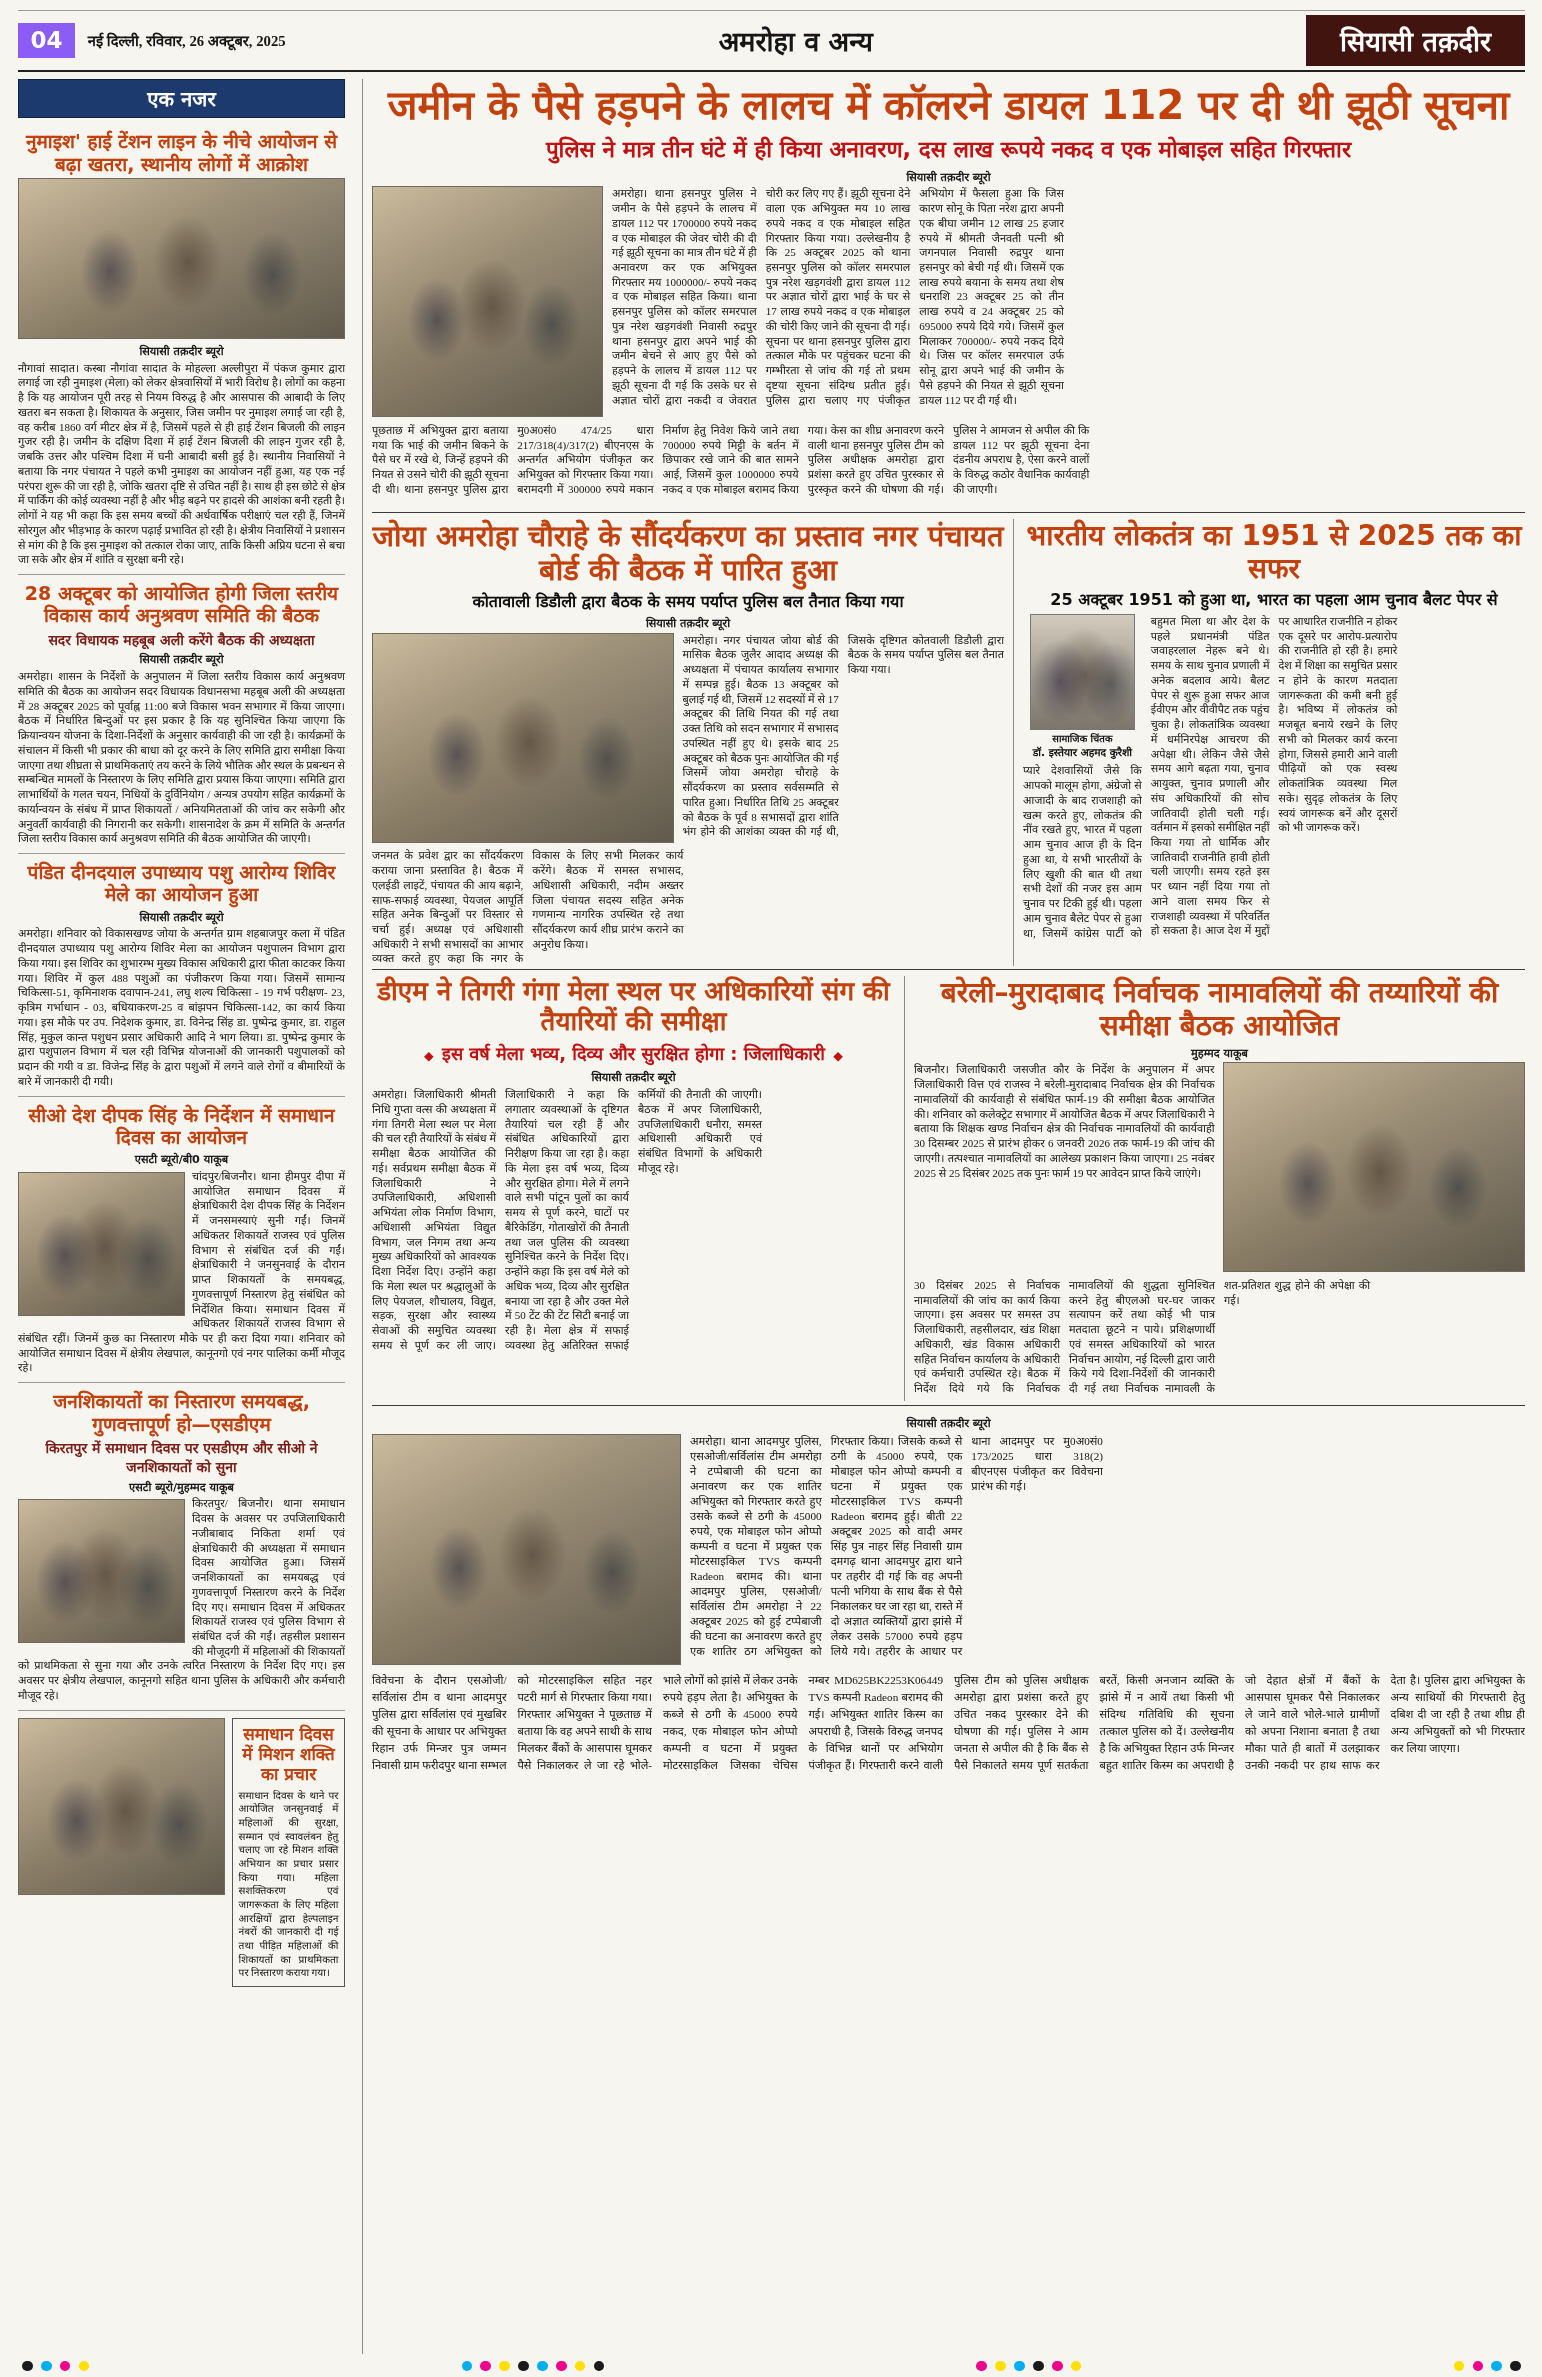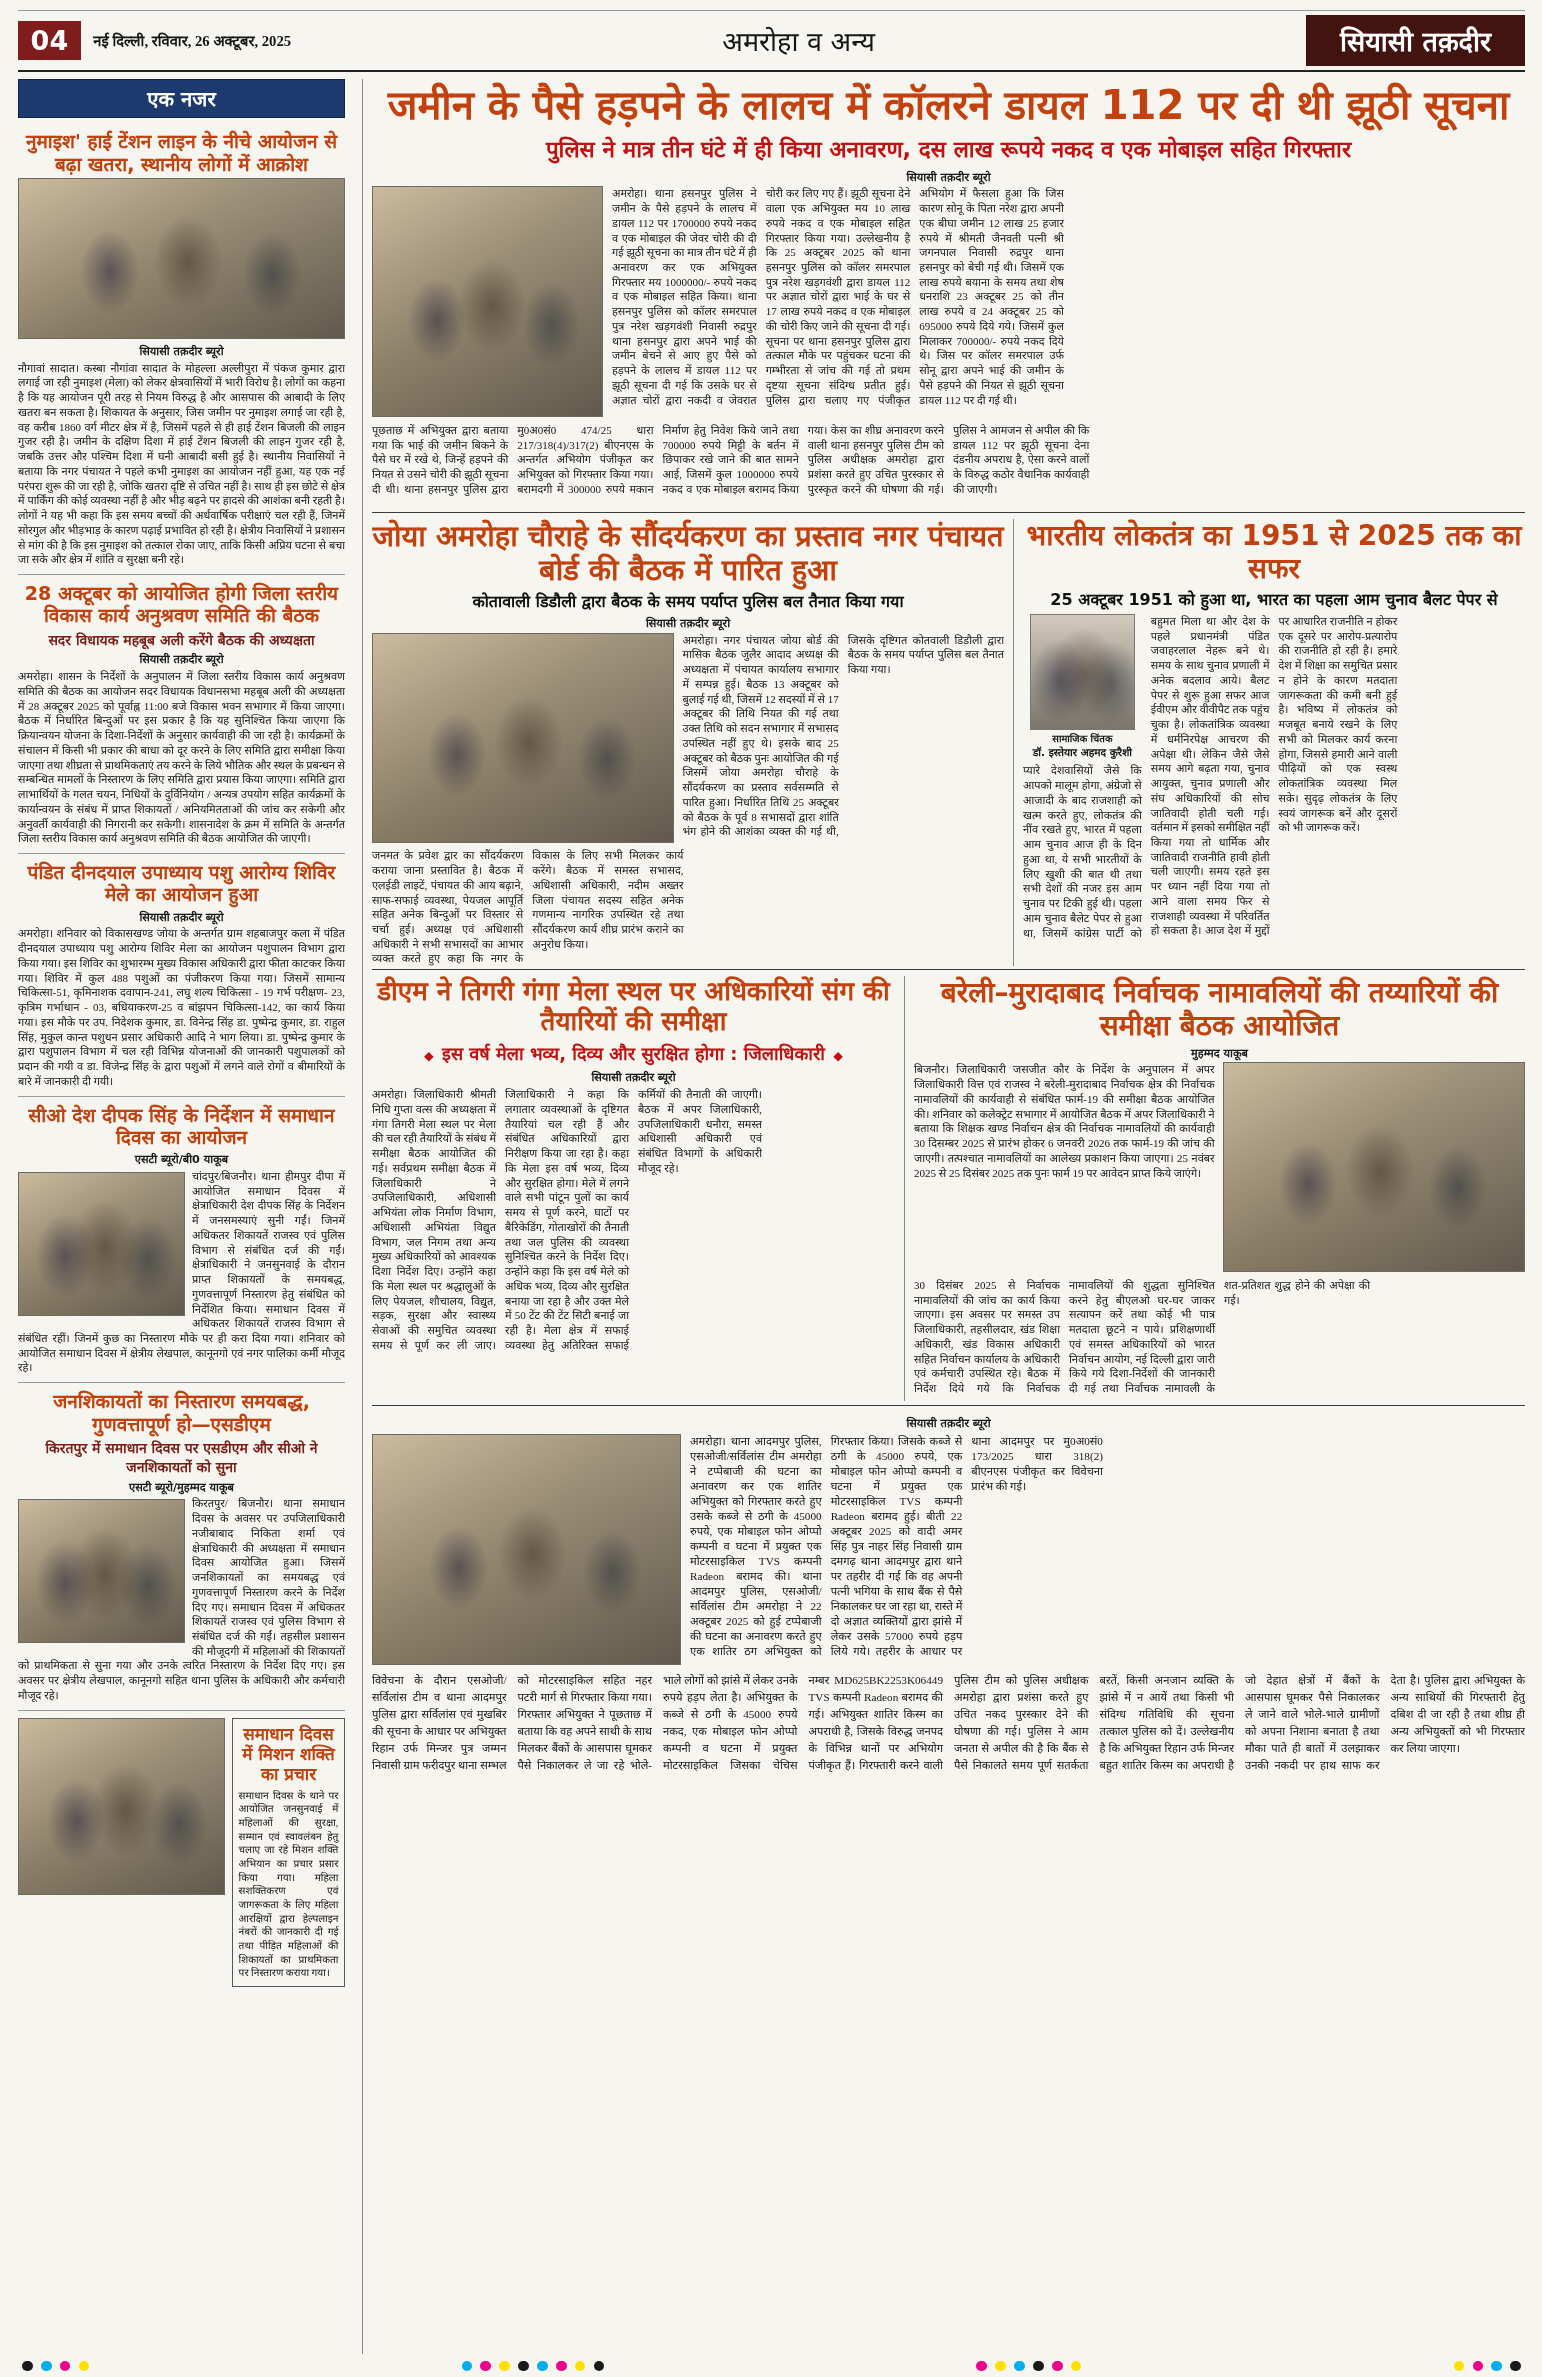--- a/index.html
+++ b/index.html
@@ -1,22 +1,22 @@
 <!DOCTYPE html>
 <html style="font-size:11.2px"><head>
 <meta charset="utf-8">
 <style>
   *{box-sizing:border-box;margin:0;padding:0}
   body{background:#cfccc4;font-family:"Liberation Serif","DejaVu Serif",serif;color:#161616}
   .page{width:1543px;height:2377px;margin:0 auto;background:#f7f5ef;padding:9.8px 18px 5.6px;display:flex;flex-direction:column;overflow:hidden}
   
   .masthead{display:flex;align-items:center;gap:12.6px;border-top:0.7px solid #9a9a9a;border-bottom:2.1px solid #222;padding:4.2px 0;flex:none}
-  .pagenum{background:#7f1d1d;color:#fff;font-family:"DejaVu Sans",sans-serif;font-weight:bold;font-size:27px;line-height:1;padding:5.6px 12.6px}
+  .pagenum{background:#8b5cf6;color:#fff;font-family:"DejaVu Sans",sans-serif;font-weight:bold;font-size:23px;line-height:1;padding:5.6px 12.6px}
   .dateline{font-size:14.7px;font-weight:bold}
-  .secttitle{flex:1;text-align:center;font-size:27px;font-weight:normal;font-family:"DejaVu Sans",sans-serif}
+  .secttitle{flex:1;text-align:center;font-size:27px;font-weight:bold;font-family:"DejaVu Sans",sans-serif}
   .papername{background:#411410;color:#fff;font-size:27px;font-weight:bold;padding:7px 34px;font-family:"DejaVu Sans",sans-serif}
   
   .content{flex:1;display:flex;gap:9px;margin-top:7px;overflow:hidden}
   aside.leftcol{flex:0 0 345px;width:345px;border-right:0.7px solid #8a8a8a;padding-right:17px;overflow:hidden}
   main.mainarea{flex:1;display:flex;flex-direction:column;overflow:hidden}
   
   .h{font-family:"DejaVu Sans",sans-serif;color:#c2410c;font-weight:bold;text-align:center;line-height:1.18}
   .byline{text-align:center;font-weight:bold;font-size:11.2px;margin:2.8px 0;font-family:"DejaVu Sans",sans-serif;color:#1b1b1b}
   .body{font-size:11px;line-height:1.34;text-align:justify}
   .photo{background:linear-gradient(140deg,#c6b596,#998b71 45%,#6e6657);border:0.7px solid #6f6a5f;position:relative;flex:none}

